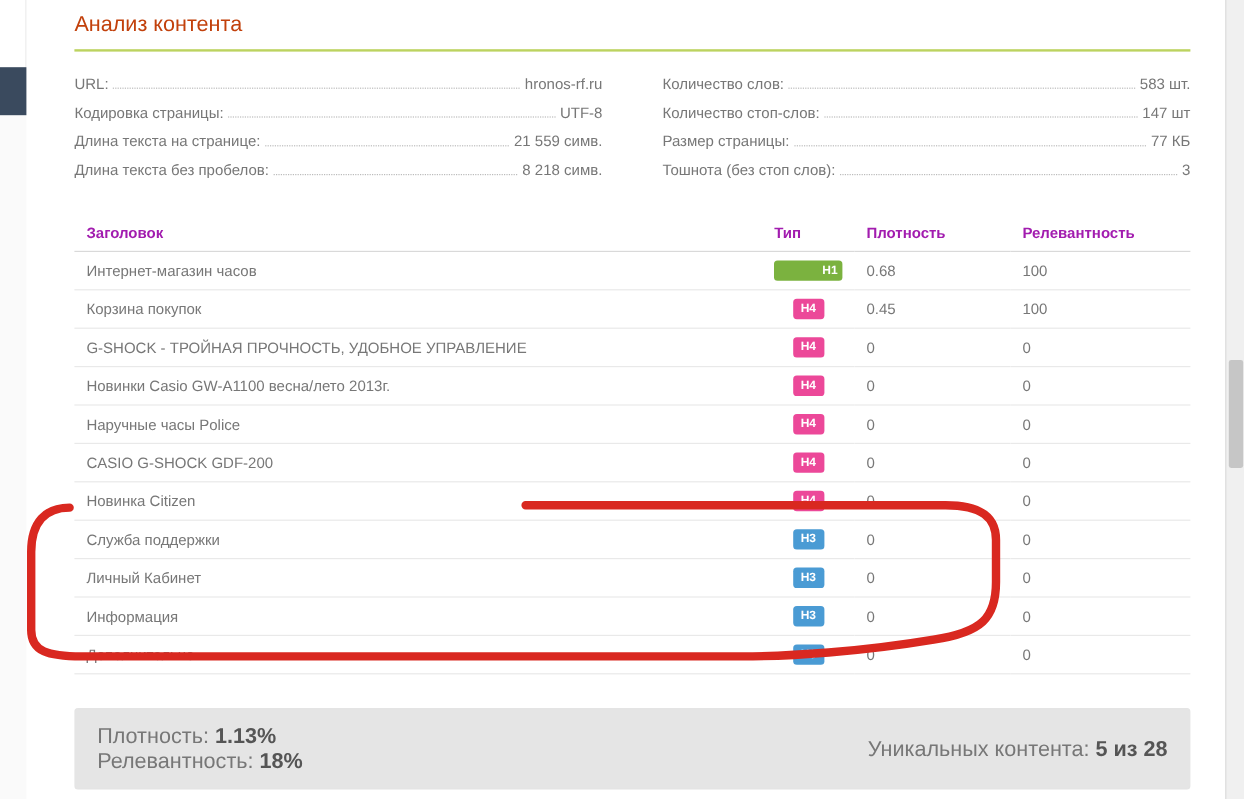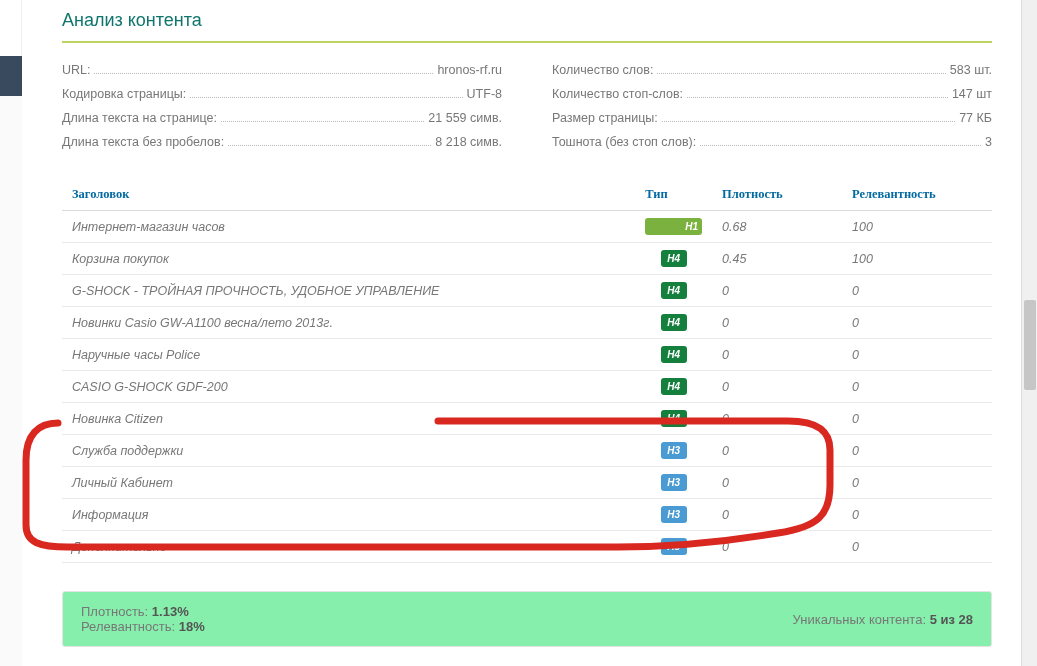--- a/index.html
+++ b/index.html
@@ -46,21 +46,21 @@
     background: #c6c6c6;
     border-radius: 2px;
   }
   .content {
     position: absolute;
     left: 62px; top: 10px;
     width: 930px;
   }
   .page-title {
     font-size: 18px;
-    color: #0f766e;
+    color: #c2410c;
     font-weight: normal;
     padding-bottom: 10px;
     border-bottom: 2px solid #bcd35f;
     margin-bottom: 20px;
   }
   .meta-grid {
     display: flex;
     gap: 50px;
     margin-bottom: 20px;
   }
@@ -81,57 +81,55 @@
   .meta-row .value { white-space: nowrap; color:#777;}
   table.headers {
     width: 100%;
     border-collapse: collapse;
     font-size: 12.5px;
     color: #777;
   }
   table.headers th {
     text-align: left;
     font-weight: bold;
-    color: #0369a1;
+    color: #a21caf;
     padding: 8px 10px;
     border-bottom: 1px solid #d9d9d9;
-    font-family: Liberation Serif, serif;
   }
   table.headers td {
     padding: 7px 10px;
     border-bottom: 1px solid #e9e9e9;
     vertical-align: middle;
-    font-style: italic;
   }
   .col-type   { width: 70px; text-align: center;}
   .col-dens   { width: 130px; }
   .col-rel    { width: 150px; }
   .badge {
     display: inline-block;
     min-width: 26px;
     padding: 1px 4px;
     border-radius: 3px;
     color: #fff;
     font-size: 10px;
     font-weight: bold;
     text-align: center;
     line-height: 15px;
   }
   .badge.H1 { background: #7bb23f; padding-left: 40px; }
   .badge.H3 { background: #4a9bd4; }
-  .badge.H4 { background: #15803d; }
+  .badge.H4 { background: #ec4899; }
   .summary-box {
     margin-top: 28px;
-    background: #86efac;
+    background: #e5e5e5;
     border: 1px solid #e4e4e4;
     border-radius: 3px;
     padding: 12px 18px;
     display: flex;
     justify-content: space-between;
-    font-size: 13px;
+    font-size: 18px;
     color: #777;
   }
   .summary-box b { color:#555; font-weight: bold; }
   .annot {
     position: absolute;
     pointer-events: none;
     z-index: 50;
   }
   .annot svg { display:block; }
 </style>

